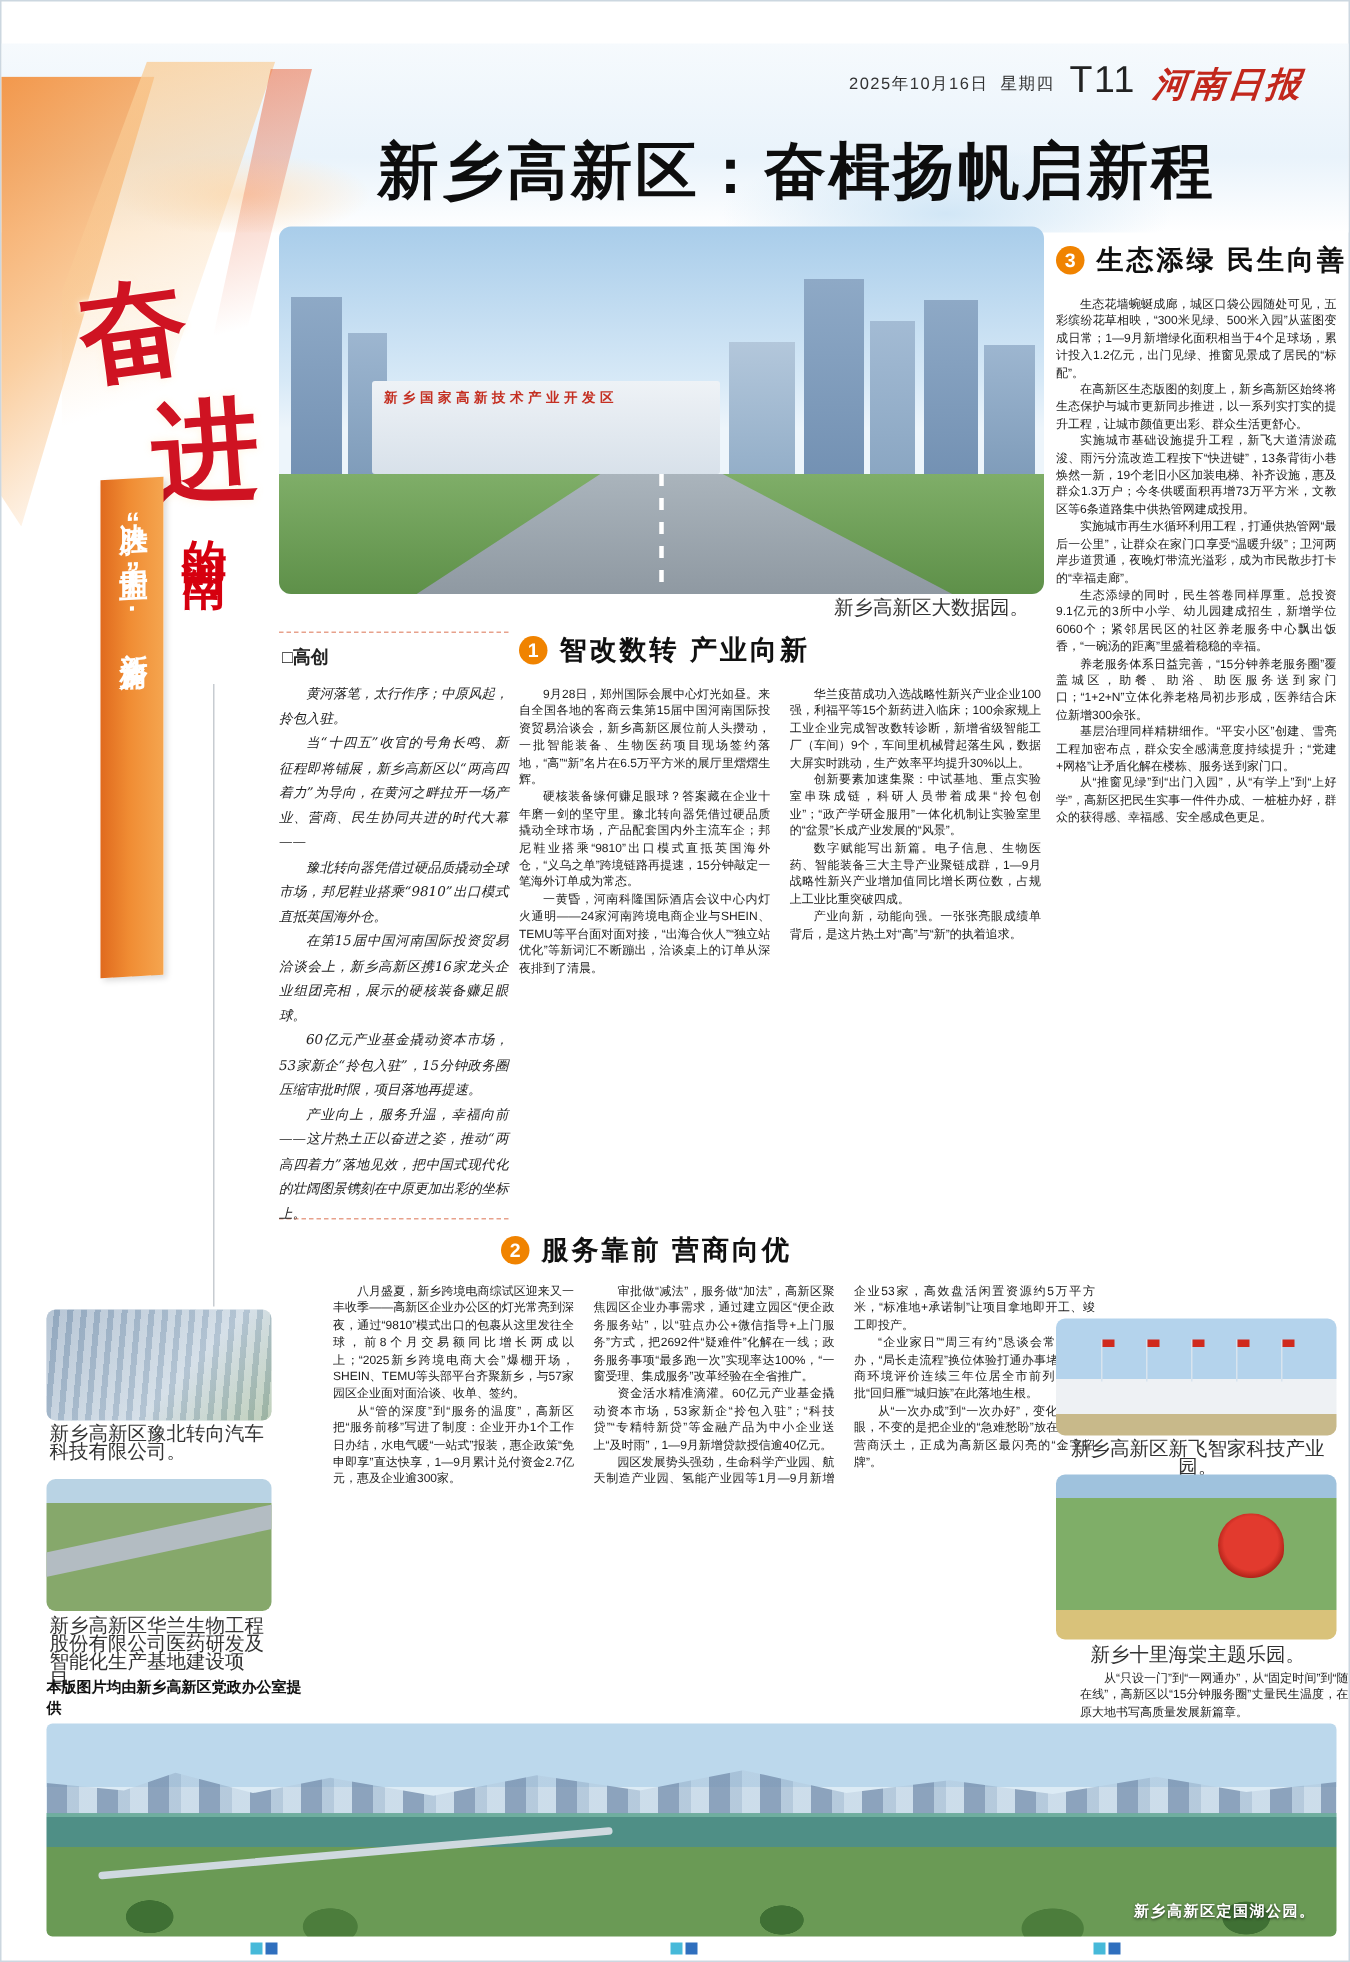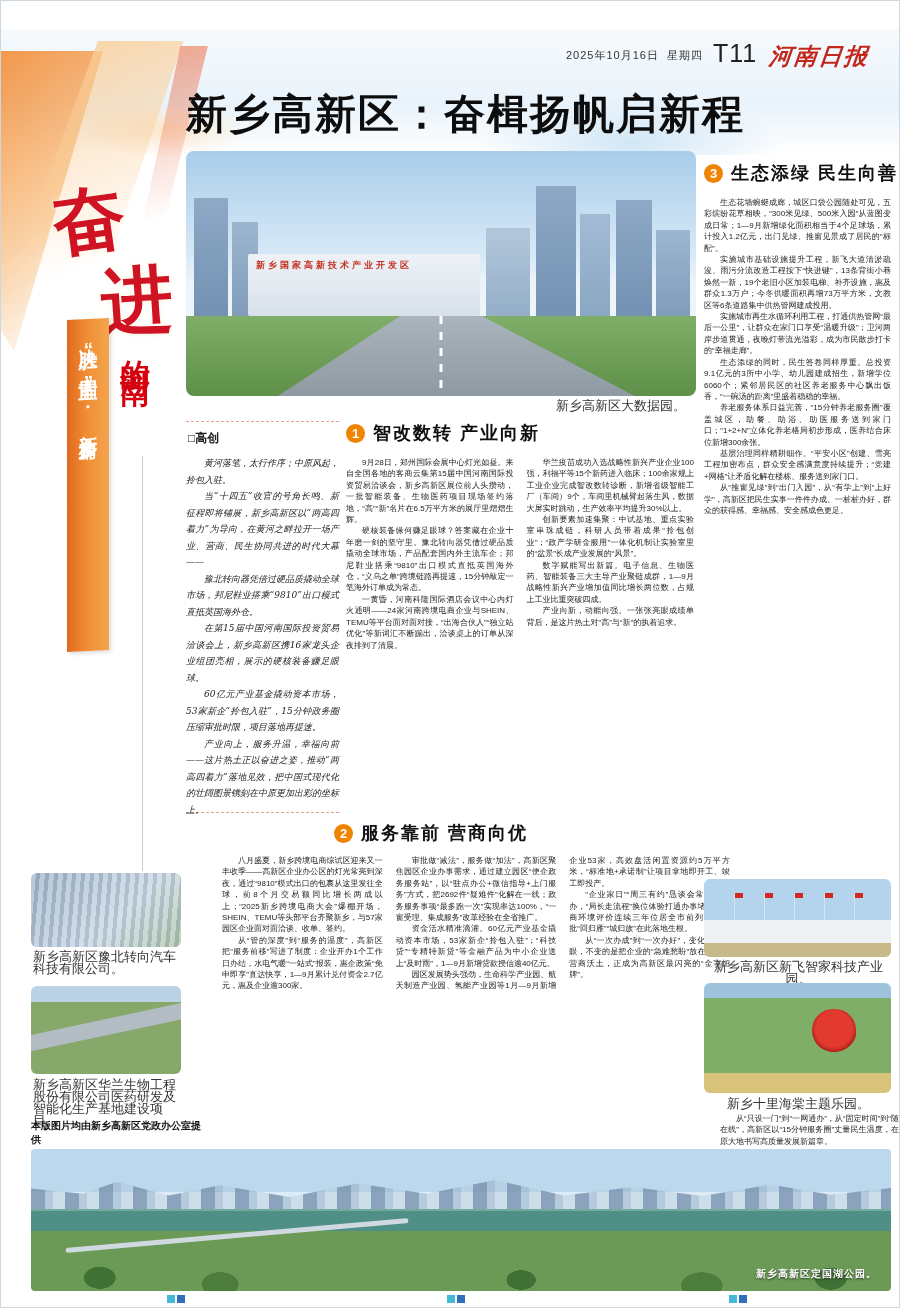--- a/index.html
+++ b/index.html
@@ -29,21 +29,21 @@
     clip-path:polygon(45% 0, 70% 0, 18% 100%, 0 100%);
   }
   
   .header { position:absolute; left:540px; top:38px; width:350px; height:34px; }
   .hdr-date { position:absolute; left:25px; top:9px; font-size:11px; letter-spacing:1px; color:#333; }
   .hdr-page { position:absolute; left:172px; top:0; font-size:25px; color:#222; font-weight:500; letter-spacing:1px; }
   .hdr-masthead { position:absolute; left:228px; top:2px; font-size:23px; color:#c2271c;
     font-family:"DejaVu Serif", serif; font-weight:bold; font-style:italic; letter-spacing:2px;
     transform:skewX(-6deg); }
   
-  .headline { position:absolute; left:185px; top:86px; width:690px; 
+  .headline { position:absolute; left:185px; top:86px; width:690px; text-align:center;
     font-size:41px; font-weight:900; letter-spacing:2px; color:#0d0d0d;
     font-family:"Liberation Sans", sans-serif; }
   
   .cal { position:absolute; color:#cf1322; font-family:"DejaVu Serif", serif; font-weight:bold;
     text-shadow:0 0 2px #fff, 0 0 6px rgba(255,244,220,.9); }
   .cal-1 { left:52px; top:172px; font-size:72px; transform:rotate(-8deg); }
   .cal-2 { left:100px; top:252px; font-size:72px; transform:rotate(-4deg); }
   .vert { writing-mode:vertical-rl; text-orientation:upright; }
   .sub-henan { position:absolute; left:113px; top:335px; font-size:30px; font-weight:bold;
     color:#d6000f; font-family:"DejaVu Serif", serif; letter-spacing:8px; }
@@ -228,20 +228,21 @@
       <p>“企业家日”“周三有约”恳谈会常态化举办，“局长走流程”换位体验打通办事堵点；营商环境评价连续三年位居全市前列，一大批“回归雁”“城归族”在此落地生根。</p>
       <p>从“一次办成”到“一次办好”，变化的是字眼，不变的是把企业的“急难愁盼”放在心上。营商沃土，正成为高新区最闪亮的“金字招牌”。</p>
     </div>
 
   <div class="sec-head sec3-head">
     <span class="sec-num">3</span>
     <span class="sec-title">生态添绿 民生向善</span>
   </div>
   <div class="sec3-body body-text">
       <p>生态花墙蜿蜒成廊，城区口袋公园随处可见，五彩缤纷花草相映，“300米见绿、500米入园”从蓝图变成日常；1—9月新增绿化面积相当于4个足球场，累计投入1.2亿元，出门见绿、推窗见景成了居民的“标配”。</p>
+      <p>在高新区生态版图的刻度上，新乡高新区始终将生态保护与城市更新同步推进，以一系列实打实的提升工程，让城市颜值更出彩、群众生活更舒心。</p>
       <p>实施城市基础设施提升工程，新飞大道清淤疏浚、雨污分流改造工程按下“快进键”，13条背街小巷焕然一新，19个老旧小区加装电梯、补齐设施，惠及群众1.3万户；今冬供暖面积再增73万平方米，文教区等6条道路集中供热管网建成投用。</p>
       <p>实施城市再生水循环利用工程，打通供热管网“最后一公里”，让群众在家门口享受“温暖升级”；卫河两岸步道贯通，夜晚灯带流光溢彩，成为市民散步打卡的“幸福走廊”。</p>
       <p>生态添绿的同时，民生答卷同样厚重。总投资9.1亿元的3所中小学、幼儿园建成招生，新增学位6060个；紧邻居民区的社区养老服务中心飘出饭香，“一碗汤的距离”里盛着稳稳的幸福。</p>
       <p>养老服务体系日益完善，“15分钟养老服务圈”覆盖城区，助餐、助浴、助医服务送到家门口；“1+2+N”立体化养老格局初步形成，医养结合床位新增300余张。</p>
       <p>基层治理同样精耕细作。“平安小区”创建、雪亮工程加密布点，群众安全感满意度持续提升；“党建+网格”让矛盾化解在楼栋、服务送到家门口。</p>
       <p>从“推窗见绿”到“出门入园”，从“有学上”到“上好学”，高新区把民生实事一件件办成、一桩桩办好，群众的获得感、幸福感、安全感成色更足。</p>
     </div>
 
   <div class="photo lp1"></div>
   <div class="caption lcap1">新乡高新区豫北转向汽车科技有限公司。</div>

